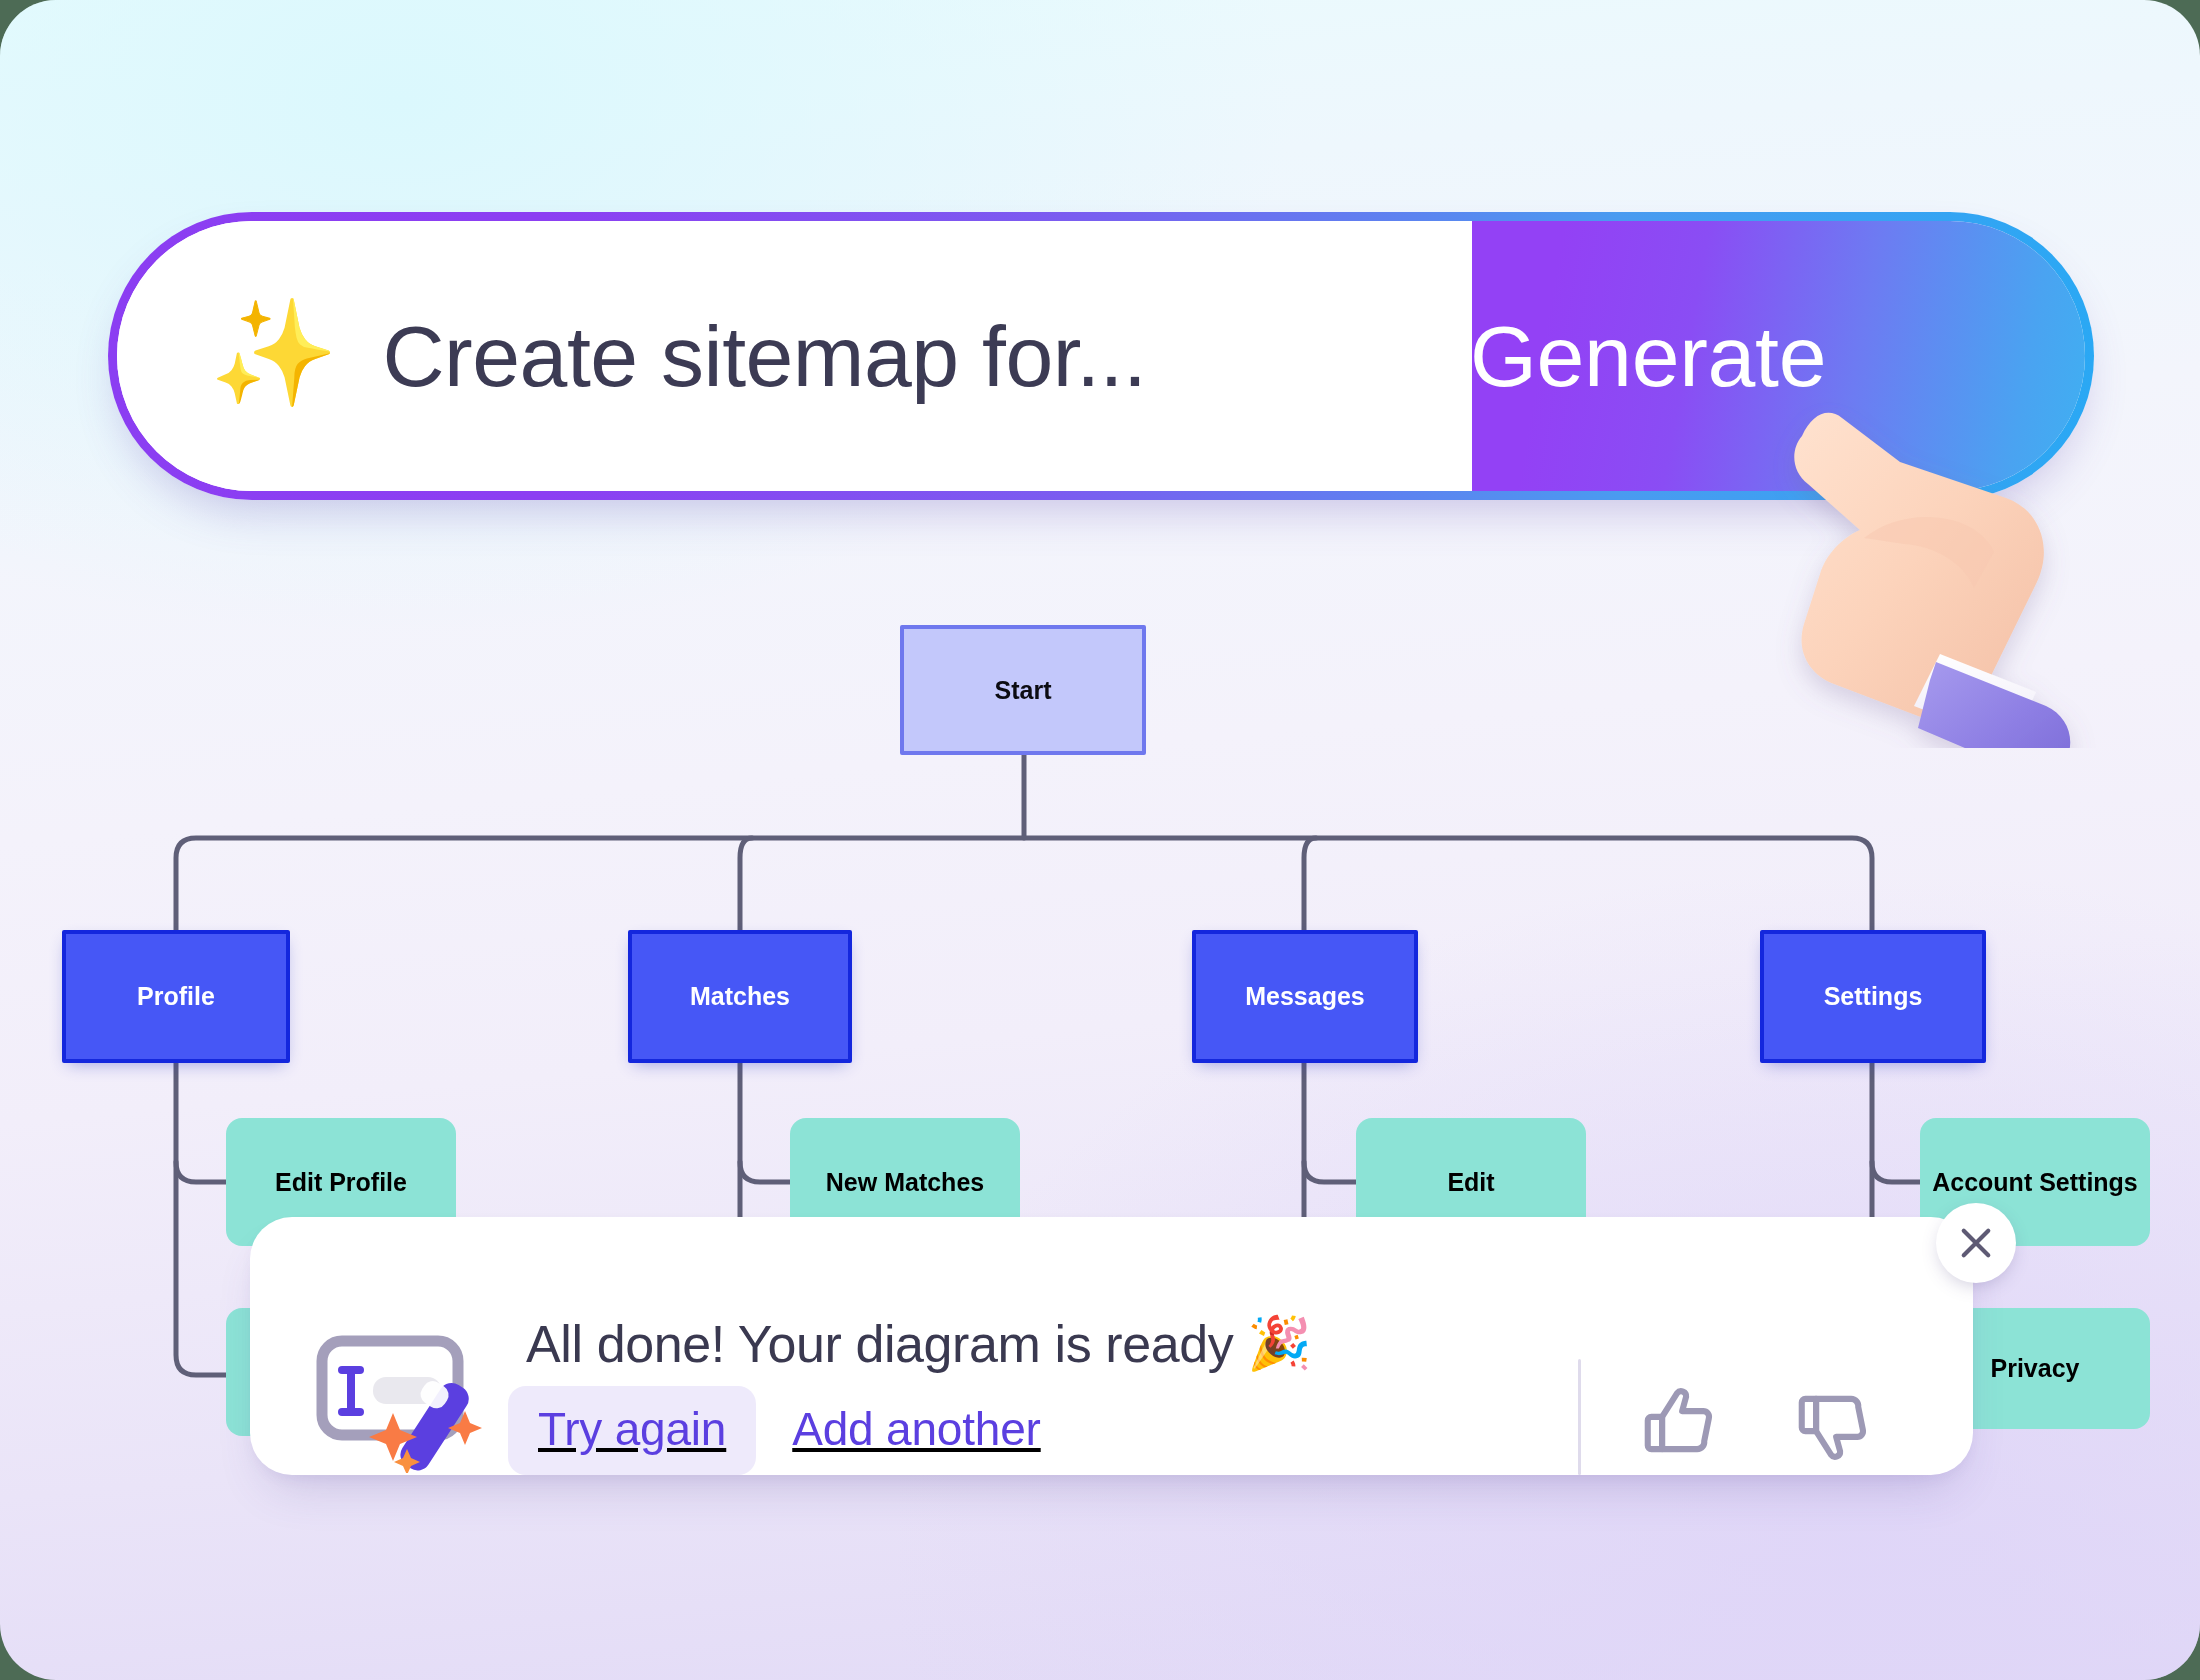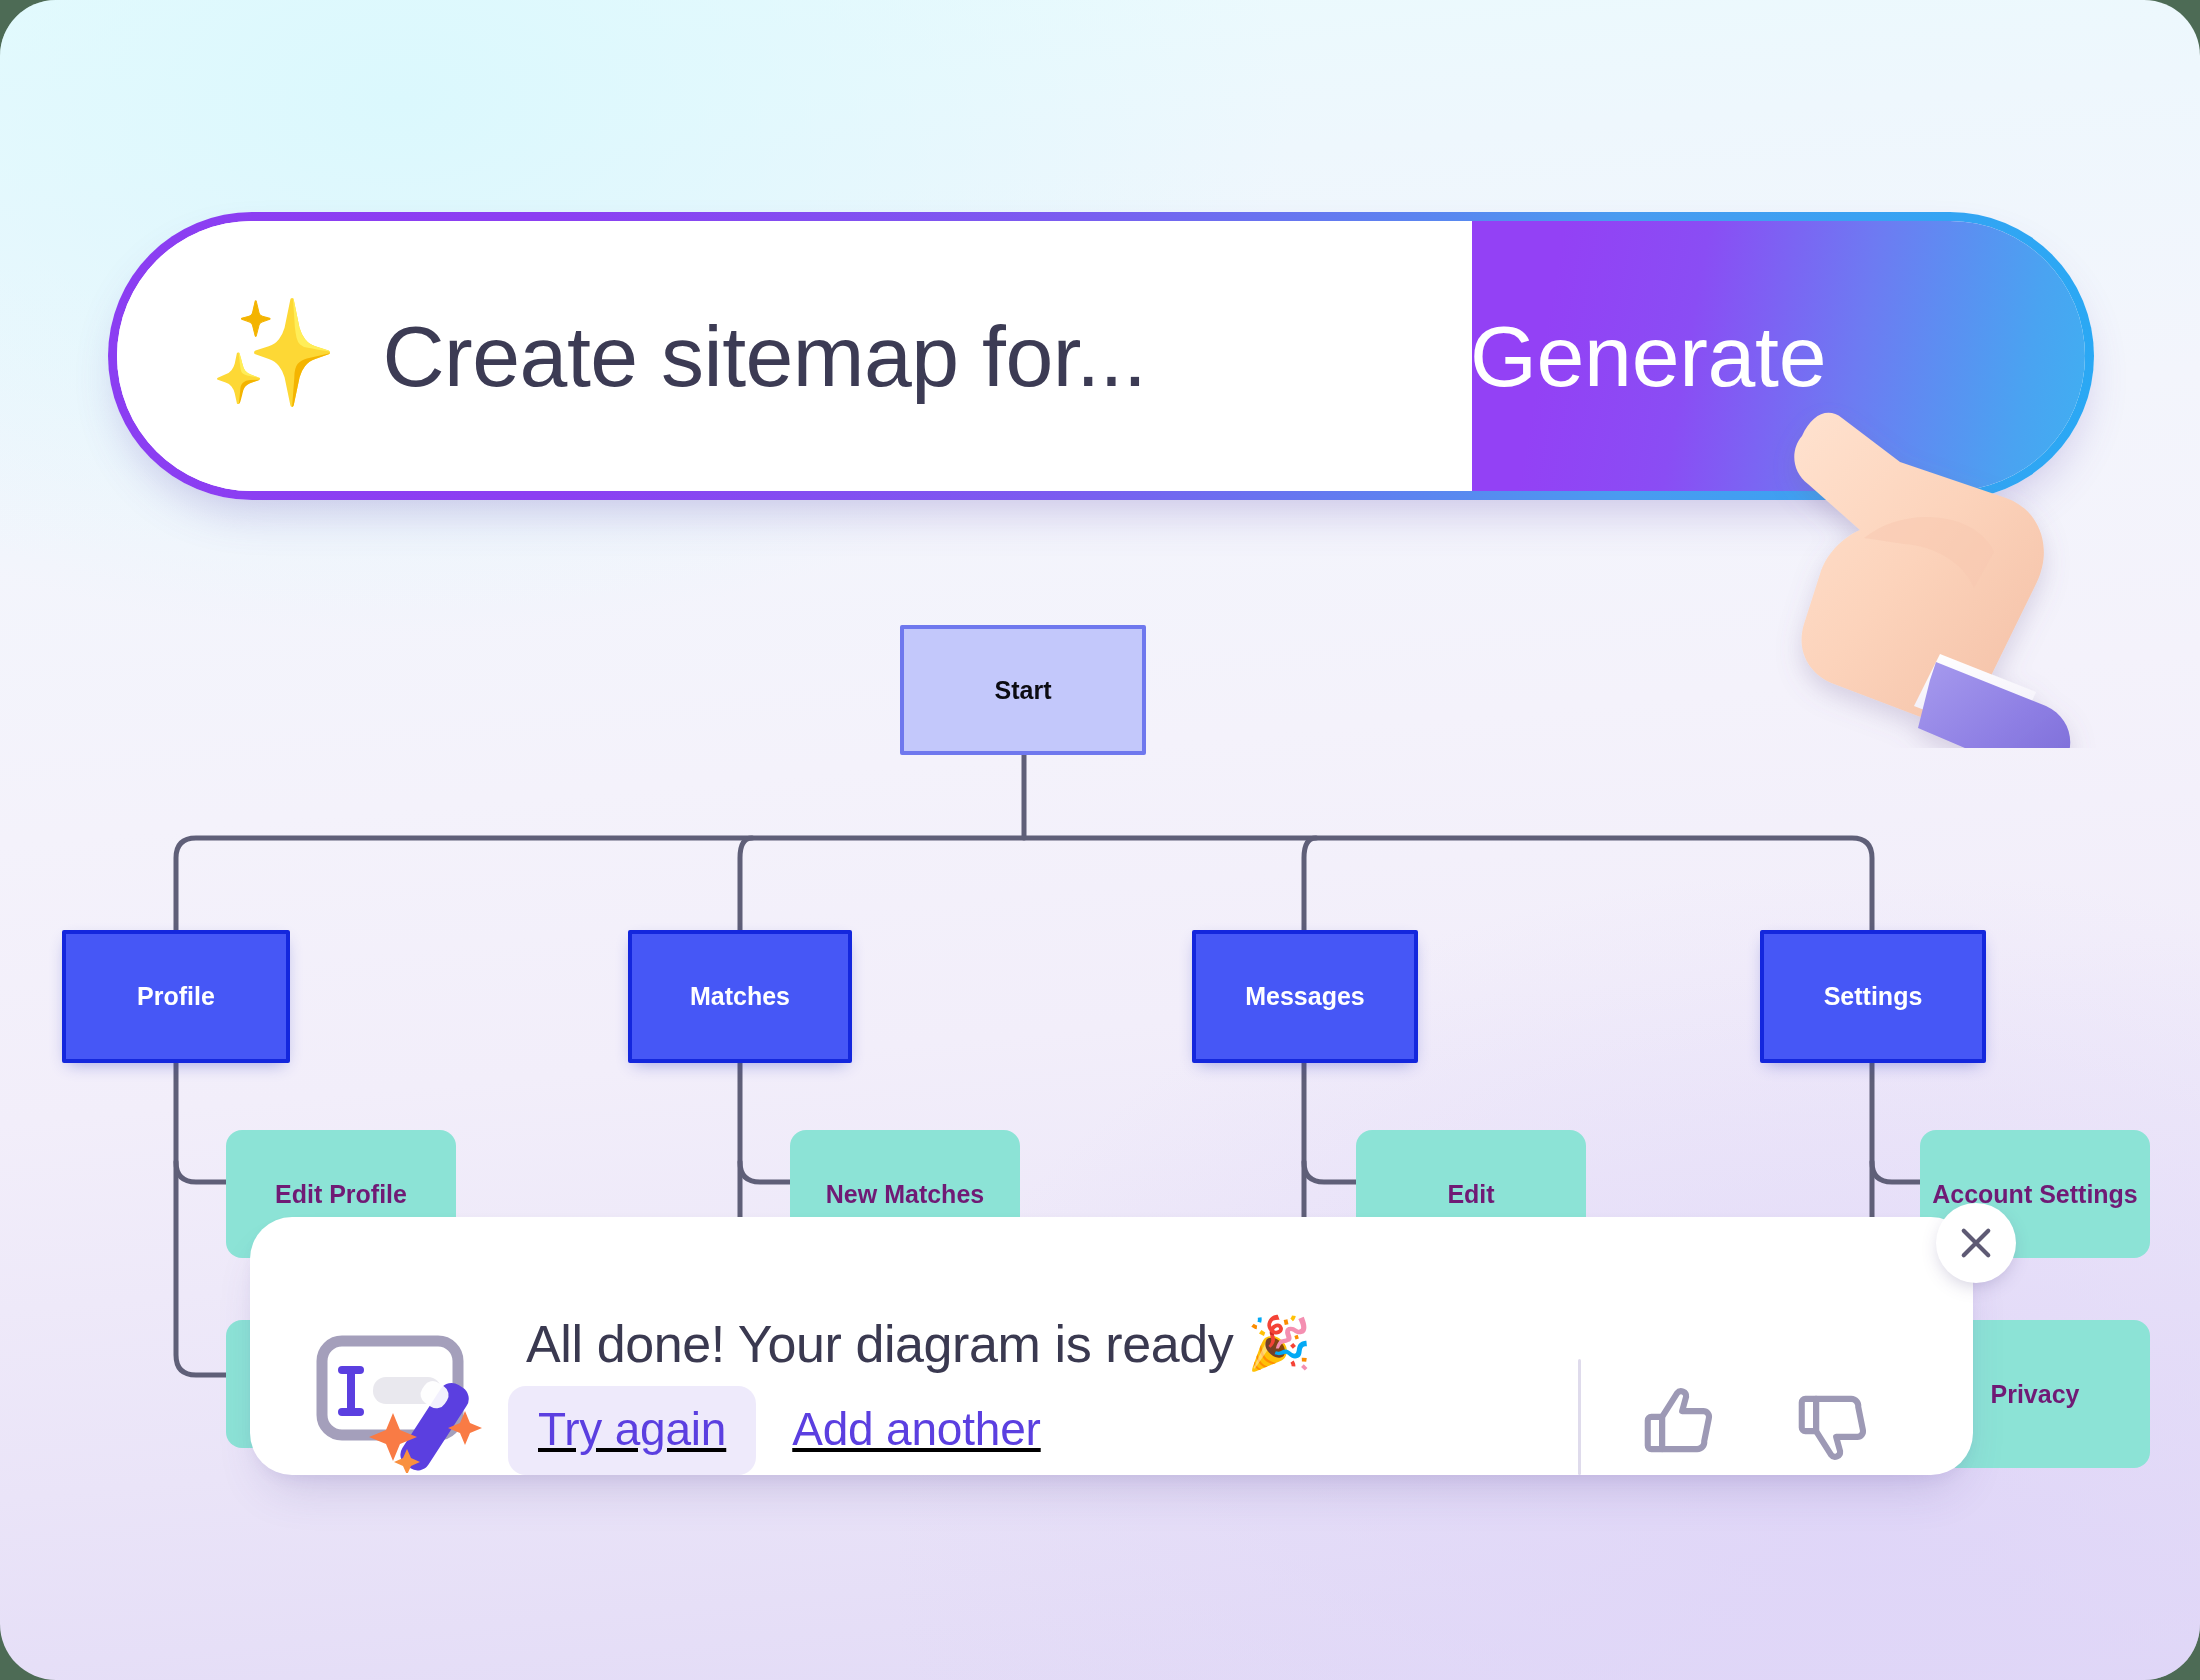--- a/index.html
+++ b/index.html
@@ -144,25 +144,24 @@
     background: #4657f6;
     border: 4px solid #1427dd;
     color: #ffffff;
     font-size: 25px;
     font-weight: 700;
     box-shadow: 0 6px 16px -6px rgba(40,50,190,.45);
   }
   .node-l2 {
     background: #8ce3d6;
     border: none;
-    color: #701a75;
+    color: #000000;
     font-size: 25px;
     font-weight: 700;
     border-radius: 16px;
-    margin-top: 12px;
   }
 
   
   .toast {
     position: absolute;
     left: 250px;
     top: 1217px;
     width: 1723px;
     height: 258px;
     background: #ffffff;
@@ -293,21 +292,21 @@
   </div>
   <div class="node node-l2" style="left:790px; top:1118px; width:230px; height:128px;">
     <span>New Matches</span>
   </div>
   <div class="node node-l2" style="left:1356px; top:1118px; width:230px; height:128px;">
     <span>Edit</span>
   </div>
   <div class="node node-l2" style="left:1920px; top:1118px; width:230px; height:128px;">
     <span>Account Settings</span>
   </div>
-  <div class="node node-l2" style="left:1920px; top:1308px; width:230px; height:148px;">
+  <div class="node node-l2" style="left:1920px; top:1308px; width:230px; height:121px;">
     <span>Privacy</span>
   </div>
 
   <div class="node node-l2" style="left:226px; top:1308px; width:230px; height:128px;"></div>
 
   <div class="prompt-bar">
     <div class="prompt-inner">
       <div class="prompt-field">
         <span class="sparkle-emoji">✨</span>
         <span class="prompt-text" title="Create sitemap for...">Create sitemap for...</span>

